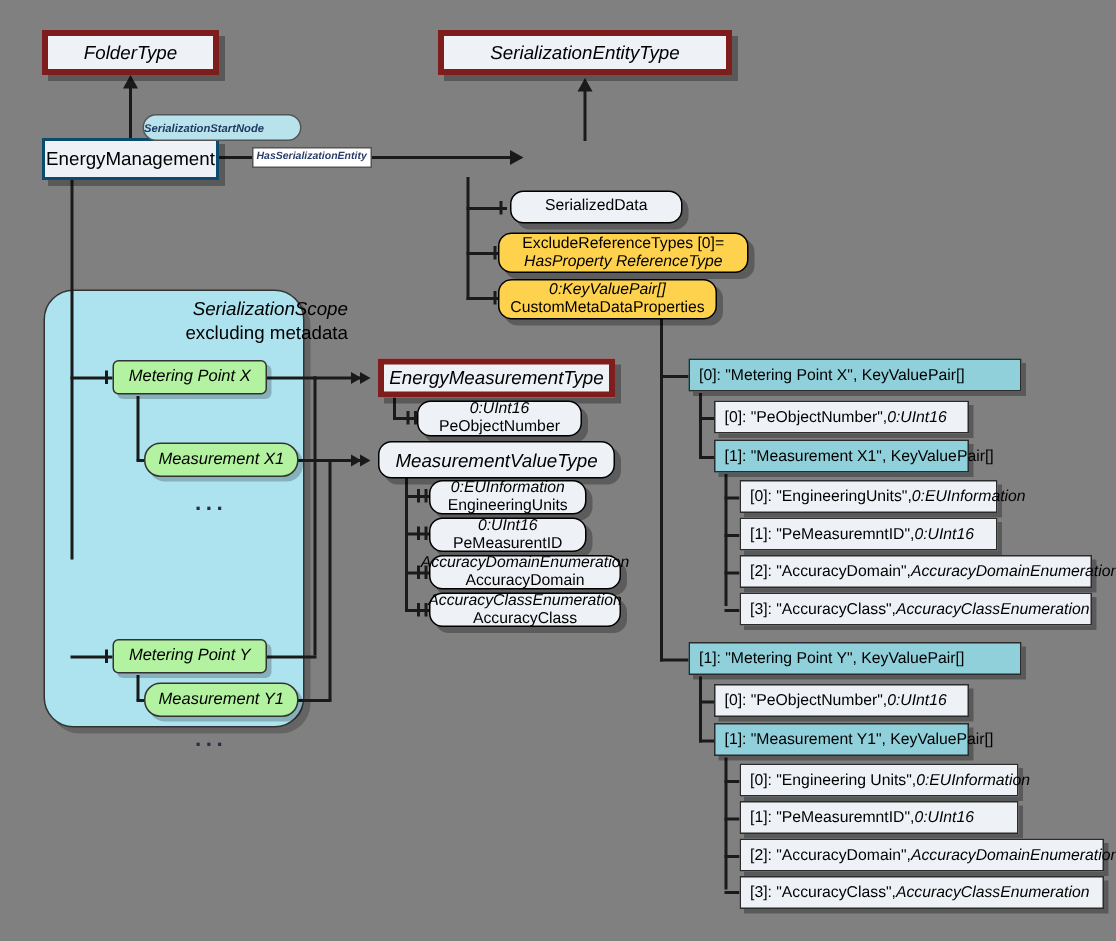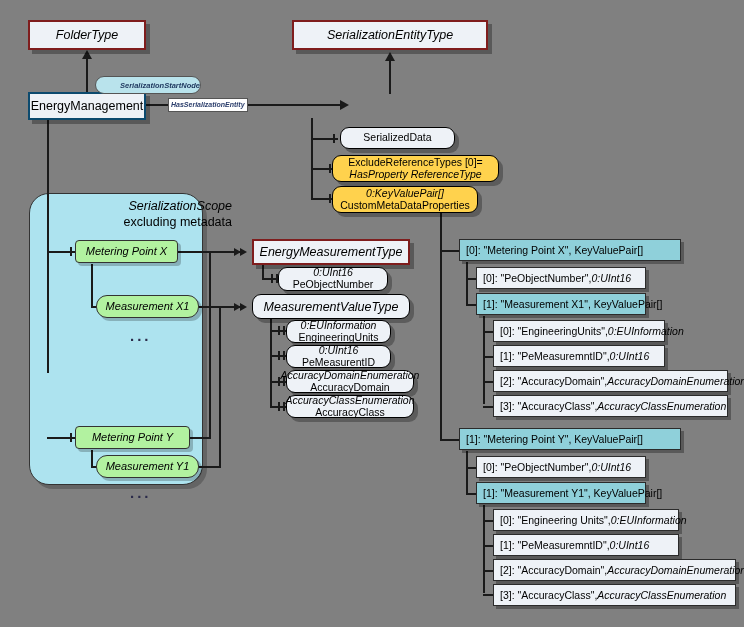--- a/index.html
+++ b/index.html
@@ -28,21 +28,21 @@
     line-height: 1.12;
     color: #000;
     z-index: 5;
   }
   .node .ln { display: block; white-space: nowrap; }
   .it { font-style: italic; }
 
   
   .type-box {
     background: #eef2f7;
-    border: 2px solid #7f1d1d;
+    border: 4px solid #7f1d1d;
     font-size: 12.5px;
     box-shadow: 4px 4px 0 rgba(0,0,0,0.30);
     text-align: right;
   }
   
   .obj-box {
     background: #eef2f7;
     border: 2px solid #0c4a6e;
     font-size: 12.5px;
     box-shadow: 4px 4px 0 rgba(0,0,0,0.30);
@@ -91,21 +91,21 @@
     position: absolute;
     background: #b9e3ec;
     border: 1.5px solid #555;
     border-radius: 10px;
     font-size: 7.5px;
     font-style: italic;
     font-weight: bold;
     color: #203a60;
     display: flex;
     align-items: center;
-    justify-content: flex-end;
+    justify-content: flex-start;
     white-space: nowrap;
     z-index: 7;
   }
 
   
   .kv {
     position: absolute;
     box-sizing: border-box;
     display: flex;
     align-items: center;
@@ -326,21 +326,21 @@
     <span class="ln it">0:KeyValuePair[]</span>
     <span class="ln">CustomMetaDataProperties</span>
   </div>
 
   <div class="node green-box" style="left:75px; top:240px; width:103px; height:23px;">
     <span class="ln">Metering Point X</span>
   </div>
   <div class="node green-box round" style="left:96px; top:295px; width:103px; height:23px;">
     <span class="ln">Measurement X1</span>
   </div>
-  <div class="node green-box" style="left:75px; top:426px; width:115px; height:23px;">
+  <div class="node green-box" style="left:75px; top:426px; width:103px; height:23px;">
     <span class="ln">Metering Point Y</span>
   </div>
   <div class="node green-box round" style="left:96px; top:455px; width:103px; height:23px;">
     <span class="ln">Measurement Y1</span>
   </div>
 
   <div class="dots" style="left:130px; top:328px;">...</div>
   <div class="dots" style="left:130px; top:485px;">...</div>
 
   <div class="node type-box" style="left:252px; top:239px; width:158px; height:26px;">

